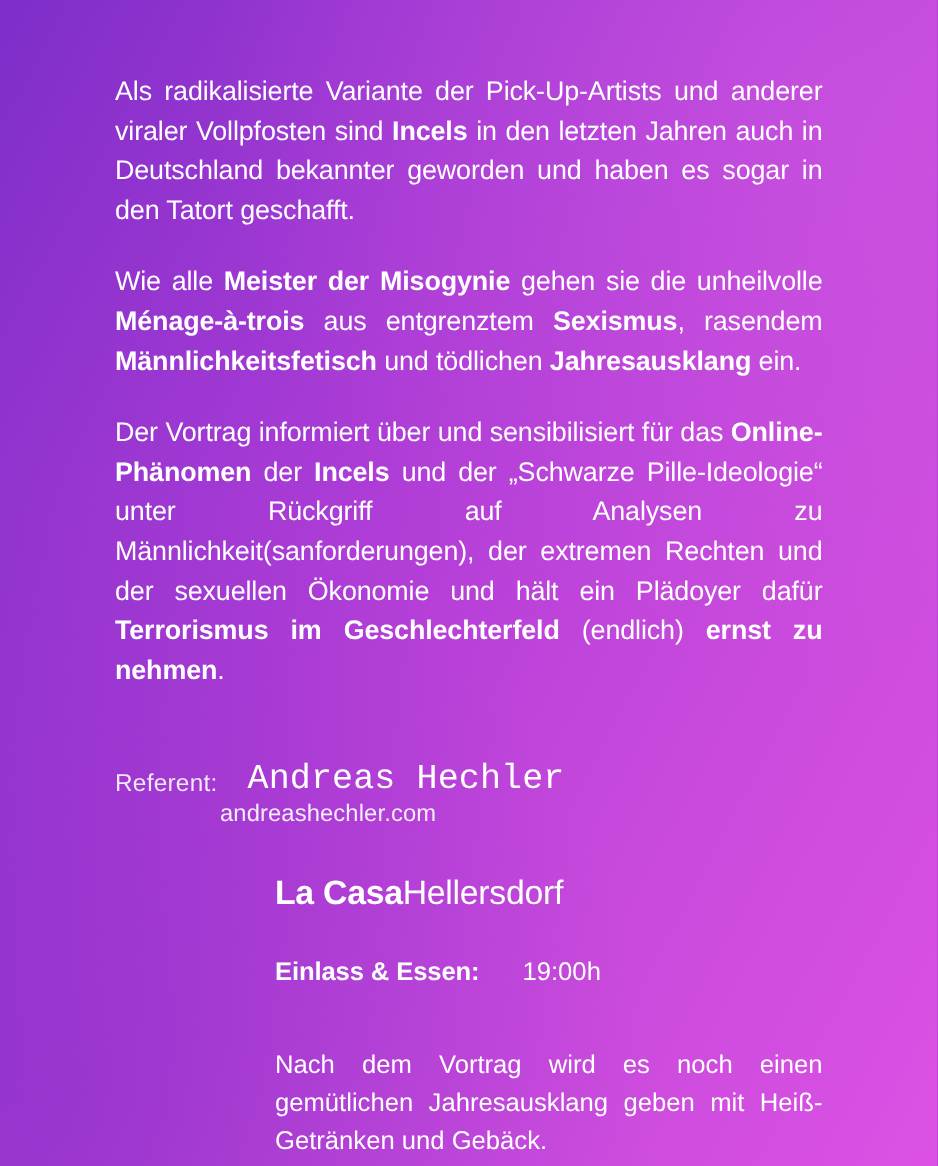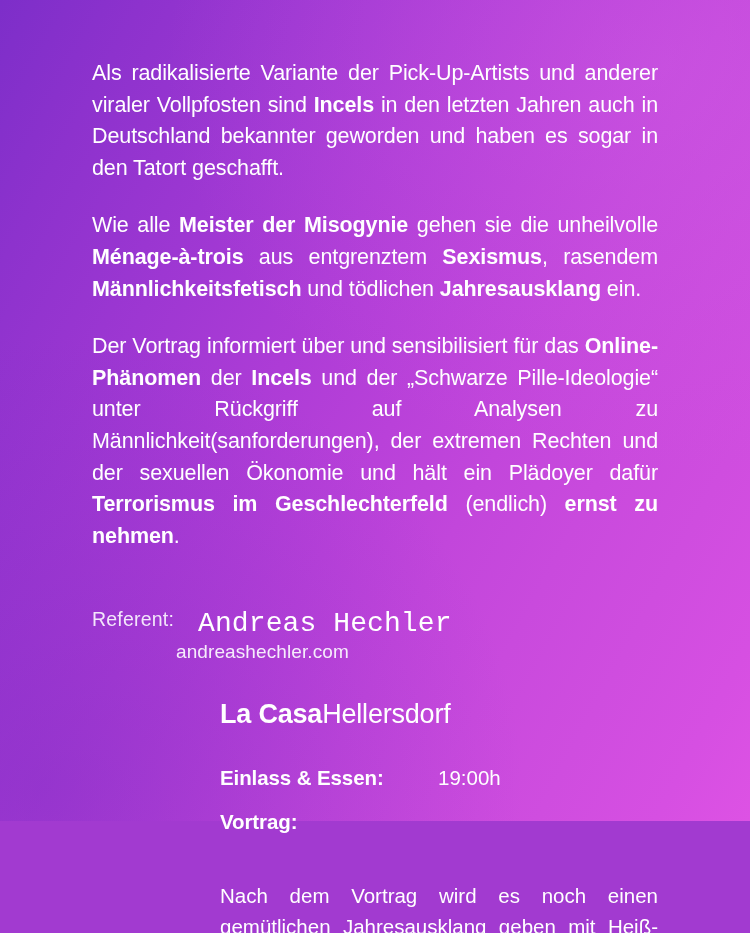--- a/index.html
+++ b/index.html
@@ -10,21 +10,21 @@
     width: 750px;
     height: 933px;
     overflow: hidden;
     font-family: "Liberation Sans", sans-serif;
     background: #a23ad0;
   }
 
   .poster {
     position: relative;
     width: 750px;
-    height: 821px;
+    height: 933px;
     box-sizing: border-box;
     background:
       linear-gradient(118deg,
         #7d2ec9 0%,
         #8d32cd 12%,
         #9d37d2 26%,
         #ad3cd6 40%,
         #b941d9 52%,
         #c246db 62%,
         #c94add 72%,
@@ -66,21 +66,21 @@
   .b {
     font-weight: 700;
   }
 
   .block-gap-1 { height: 30px; }
   .block-gap-2 { height: 36px; }
   .block-gap-4 { height: 26px; }
 
   .speaker-row {
     display: flex;
-    align-items: flex-start;
+    align-items: flex-end;
     gap: 24px;
   }
   .speaker-label {
     font-size: 19.5px;
     font-weight: 400;
     letter-spacing: 0.2px;
     color: #f3e6fb;
   }
   .speaker-name {
     font-size: 28px;
@@ -108,21 +108,20 @@
   .venue .venue-rest {
     font-weight: 400;
   }
 
   .times {
     margin-left: 128px;
     display: grid;
     grid-template-columns: 198px auto;
     row-gap: 4px;
     font-size: 20.5px;
-    gap: 20px;
   }
   .times .t-label {
     font-weight: 700;
     letter-spacing: -0.1px;
   }
   .times .t-value {
     font-weight: 400;
   }
 
   .outro {
@@ -157,21 +156,20 @@
 
     <div class="block-gap-2"></div>
 
     <div class="venue"><span class="venue-strong">La Casa</span><span class="venue-rest">Hellersdorf</span></div>
 
     <div class="block-gap-2"></div>
 
     <div class="times">
       <div class="t-label">Einlass &amp; Essen:</div>
       <div class="t-value">19:00h</div>
-      <div class="t-label">Vortrag:</div>
     </div>
 
     <div class="block-gap-4"></div>
 
     <p class="outro">Nach dem Vortrag wird es noch einen gemütlichen Jahresausklang geben mit Heiß-Getränken und Gebäck.</p>
 
   </div>
 </div>
 
 </body></html>

